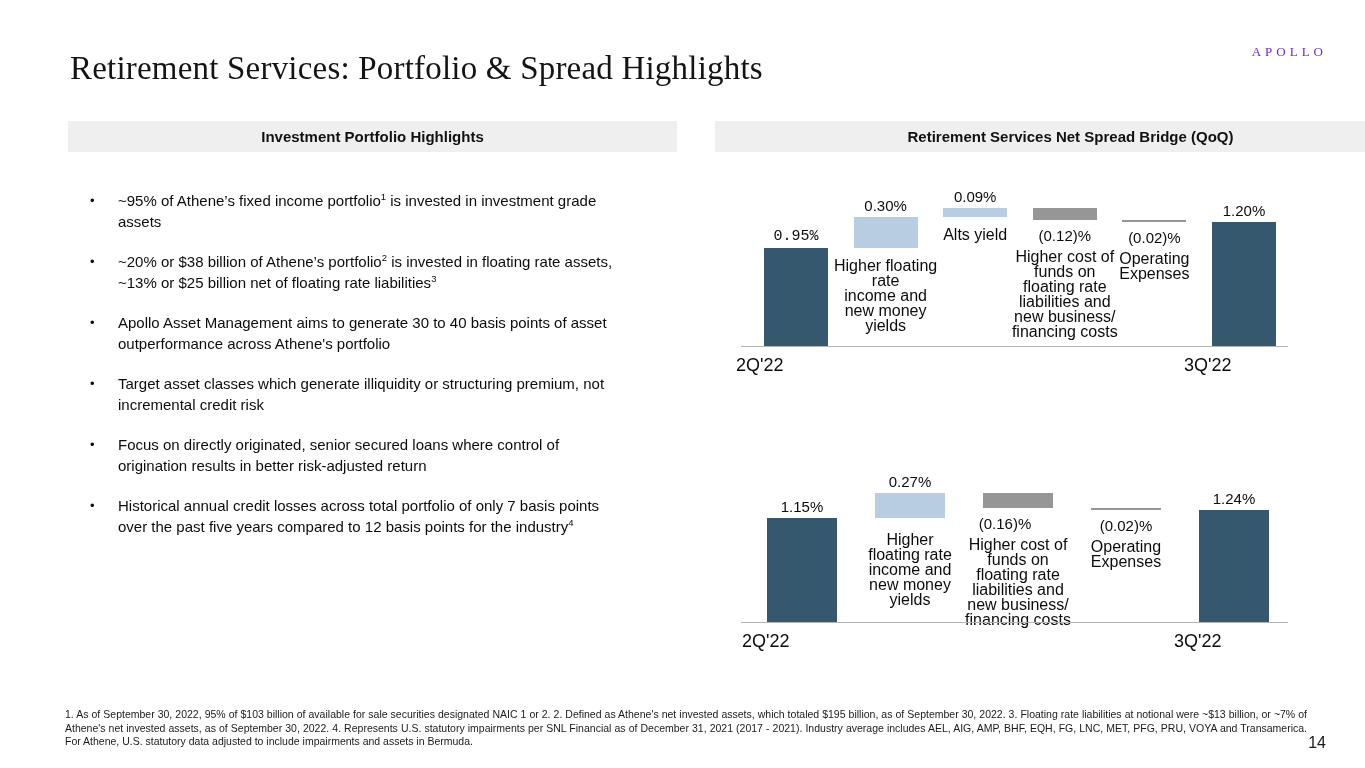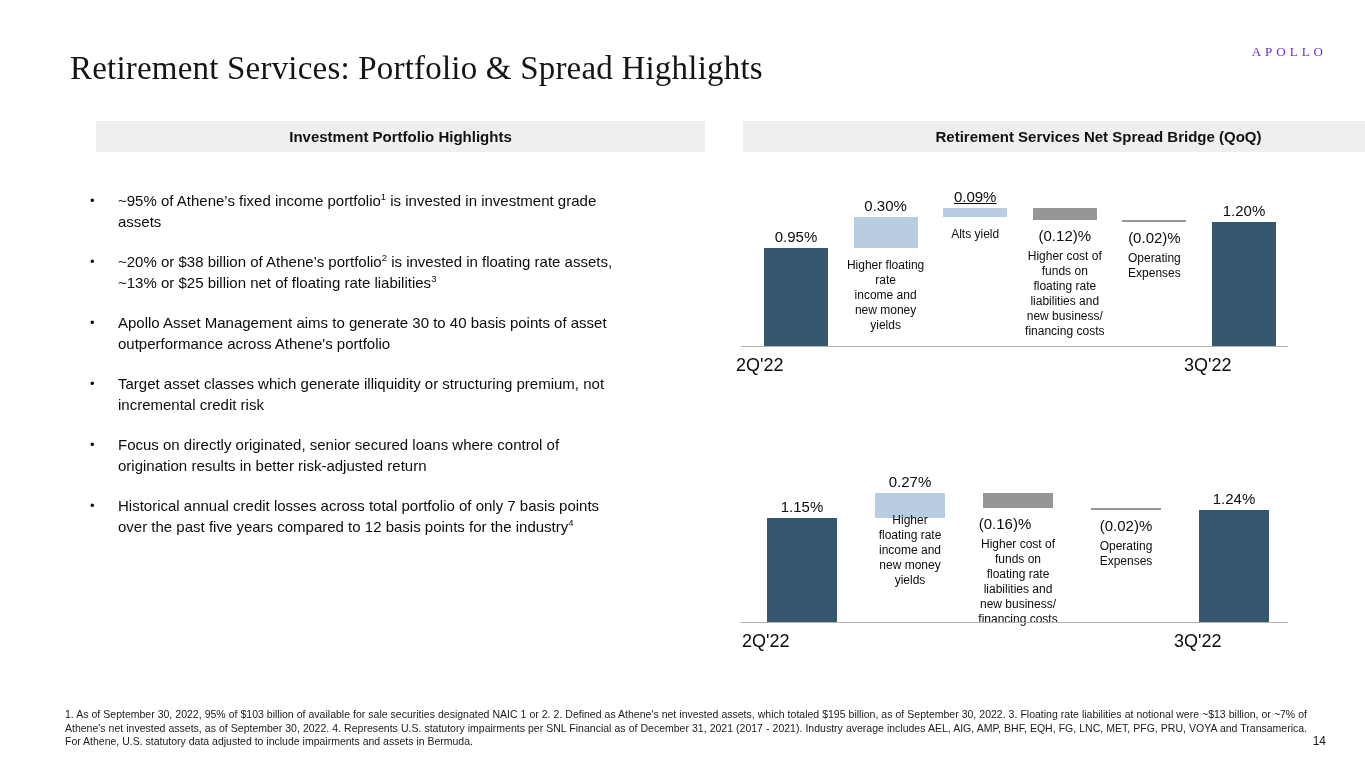--- a/index.html
+++ b/index.html
@@ -12,45 +12,45 @@
     font-family:"Liberation Serif",serif;font-size:13px;letter-spacing:4px;color:#6d28d9;margin-top:13px;
   }
   .slide-title{
     position:absolute;left:70px;top:50px;margin:0;
     font-family:"Liberation Serif",serif;font-weight:400;font-size:33px;color:#141414;
     letter-spacing:0.2px;white-space:nowrap;
   }
   .panel-header{
     position:absolute;height:31px;background:#efefef;
     display:flex;align-items:center;justify-content:center;
-    font-size:15px;font-weight:bold;color:#111;margin-left:28px;
+    font-size:15px;font-weight:bold;color:#111;
   }
   #left-header{left:68px;top:121px;width:609px;}
   #chart1-header{left:715px;top:121px;width:711px;}
   #chart2-header{left:715px;top:397px;width:607px;}
   .bullets{position:absolute;left:90px;top:190px;width:560px;}
   .bullet-item{display:flex;margin-bottom:19px;font-size:15px;line-height:21px;color:#0c0c0c;}
   .bullet-dot{width:28px;flex:0 0 28px;font-size:13px;line-height:21px;}
   .bullet-text{width:512px;}
   .bullet-text sup{font-size:9.5px;line-height:0;}
   .chart-area{position:absolute;left:715px;width:607px;height:240px;}
   #chart1{top:152px;}
   #chart2{top:428px;}
   .axis-line{position:absolute;height:1px;background:#b3b3b3;}
   .bar{position:absolute;}
   .vlabel{position:absolute;width:110px;text-align:center;font-size:15px;color:#0c0c0c;}
-  .desc{position:absolute;width:120px;text-align:center;font-size:12px;line-height:15px;
+  .desc{position:absolute;width:120px;text-align:center;font-size:16px;line-height:15px;
         white-space:pre-line;color:#0c0c0c;}
   .axis-lab{position:absolute;width:120px;text-align:left;font-size:18px;color:#0c0c0c;}
   .footnote{
     position:absolute;left:65px;top:708px;width:1242px;
     font-size:10.5px;line-height:13.5px;color:#1a1a1a;
     text-align:justify;
   }
-  .page-number{position:absolute;right:39px;top:734px;font-size:12px;color:#1a1a1a;}
+  .page-number{position:absolute;right:39px;top:734px;font-size:16px;color:#1a1a1a;}
 </style>
 </head>
 <body>
 
 <div id="slide">
 
   <div class="logo">APOLLO</div>
 
   <h1 class="slide-title">Retirement Services: Portfolio &amp; Spread Highlights</h1>
 
@@ -79,31 +79,31 @@
       </div>
       <div class="bullet-item">
         <span class="bullet-dot">•</span>
         <span class="bullet-text"><span>Historical annual credit losses across total portfolio of only 7 basis points over the past five years compared to 12 basis points for the industry</span><sup>4</sup></span>
       </div>
     </div>
 
   <div id="chart1-header" class="panel-header">Retirement Services Net Spread Bridge (QoQ)</div>
   <div id="chart1" class="chart-area">
       <div class="bar" style="left: 49px; top: 96.15px; width: 64px; height: 97.85px; background: rgb(54, 88, 111);"></div>
-      <div class="vlabel" style="left: 26px; top: 76.15px;">0.95%</div>
+      <div class="vlabel" style="left: 26px; top: 76.15px; font-family: Liberation Mono, monospace;">0.95%</div>
       <div class="axis-lab" style="left: 21px; top: 203px;">2Q'22</div>
       <div class="bar" style="left: 138.6px; top: 65.25px; width: 64px; height: 30.9px; background: rgb(185, 205, 226);"></div>
       <div class="vlabel" style="left: 115.6px; top: 45.25px;">0.30%</div>
       <div class="desc" style="left: 110.6px; top: 106.15px;">Higher floating
 rate
 income and
 new money
 yields</div>
       <div class="bar" style="left: 228.2px; top: 55.98px; width: 64px; height: 9.27px; background: rgb(185, 205, 226);"></div>
-      <div class="vlabel" style="left: 205.2px; top: 35.98px; text-decoration: underline;">0.09%</div>
+      <div class="vlabel" style="left: 205.2px; top: 35.98px;">0.09%</div>
       <div class="desc" style="left: 200.2px; top: 75.25px;">Alts yield</div>
       <div class="bar" style="left: 317.8px; top: 55.98px; width: 64px; height: 12.36px; background: rgb(150, 150, 150);"></div>
       <div class="vlabel" style="left: 294.8px; top: 75.34px;">(0.12)%</div>
       <div class="desc" style="left: 289.8px; top: 97.34px;">Higher cost of
 funds on
 floating rate
 liabilities and
 new business/
 financing costs</div>
       <div class="bar" style="left: 407.4px; top: 68.34px; width: 64px; height: 2.06px; background: rgb(150, 150, 150);"></div>
@@ -115,21 +115,21 @@
       <div class="axis-lab" style="left: 469px; top: 203px;">3Q'22</div>
       <div class="axis-line" style="left: 26px; top: 194px; width: 547px;"></div>
     </div>
 
   <div id="chart2" class="chart-area">
       <div class="bar" style="left: 52px; top: 89.925px; width: 70px; height: 104.075px; background: rgb(54, 88, 111);"></div>
       <div class="vlabel" style="left: 32px; top: 69.925px;">1.15%</div>
       <div class="axis-lab" style="left: 27px; top: 203px;">2Q'22</div>
       <div class="bar" style="left: 160px; top: 65.49px; width: 70px; height: 24.435px; background: rgb(185, 205, 226);"></div>
       <div class="vlabel" style="left: 140px; top: 45.49px;">0.27%</div>
-      <div class="desc" style="left: 135px; top: 85px;">Higher
+      <div class="desc" style="left: 135px; top: 104px;">Higher
 floating rate
 income and
 new money
 yields</div>
       <div class="bar" style="left: 268px; top: 65.49px; width: 70px; height: 14.48px; background: rgb(150, 150, 150);"></div>
       <div class="vlabel" style="left: 235px; top: 86.97px;">(0.16)%</div>
       <div class="desc" style="left: 243px; top: 108.97px;">Higher cost of
 funds on
 floating rate
 liabilities and

